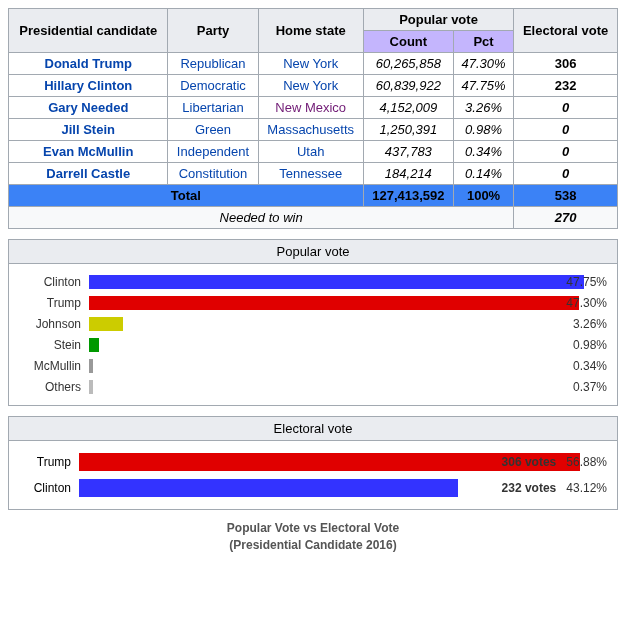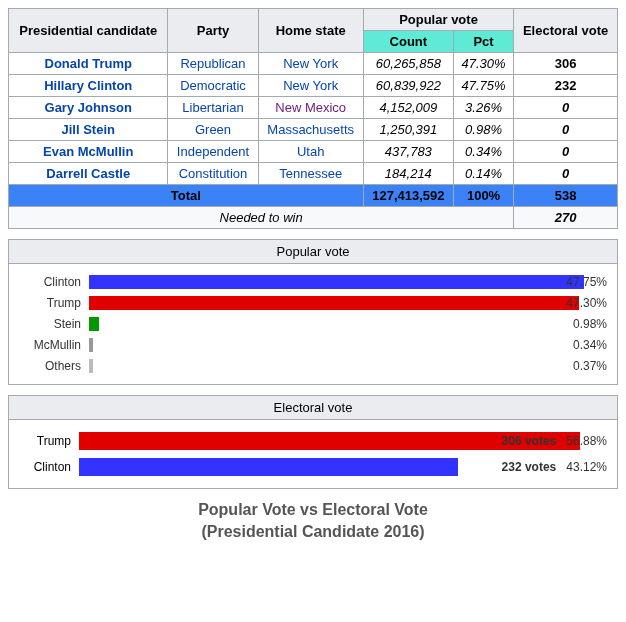--- a/index.html
+++ b/index.html
@@ -22,21 +22,21 @@
       border: 1px solid #a2a9b1;
       padding: 3px 6px;
       text-align: center;
     }
     .election-table thead tr:first-child th {
       background: #eaecf0;
       font-weight: bold;
       font-size: 13px;
     }
     .election-table thead tr:nth-child(2) th {
-      background: #5eead4;
+      background: #c4b5fd;
       font-weight: bold;
     }
     .col-candidate { text-align: left; }
     .col-count { text-align: right; }
     .col-pct { text-align: right; }
     .col-electoral { text-align: right; font-weight: bold; }
 
     .candidate-link { color: #0645ad; text-decoration: none; font-weight: bold; }
     .party-cell { color: #0645ad; text-decoration: none; margin-top: 8px; }
     .state-cell { color: #0645ad; text-decoration: none; }
@@ -132,21 +132,21 @@
       color: #333;
       white-space: nowrap;
     }
     .elec-votes-bold {
       font-weight: bold;
     }
 
     
     .page-title {
       text-align: center;
-      font-size: 16px;
+      font-size: 12px;
       font-weight: bold;
       color: #555;
       margin-top: 8px;
       line-height: 1.4;
     }
   </style>
 </head>
 <body>
 
 <table class="election-table">
@@ -179,21 +179,21 @@
       <a class="candidate-link" style="color:#0645ad">Hillary Clinton</a>
     </td>
     <td class="party-cell" style="color:#0645ad">Democratic</td>
     <td class="state-cell" style="color:#0645ad">New York</td>
     <td class="col-count"><i>60,839,922</i></td>
     <td class="col-pct"><i>47.75%</i></td>
     <td class="col-electoral"><b>232</b></td>
   </tr>
       <tr>
     <td class="col-candidate">
-      <a class="candidate-link" style="color:#0645ad">Gary Johnson</a>
+      <a class="candidate-link" style="color:#0645ad">Gary Needed</a>
     </td>
     <td class="party-cell" style="color:#0645ad">Libertarian</td>
     <td class="state-cell" style="color:#701a75">New Mexico</td>
     <td class="col-count"><i>4,152,009</i></td>
     <td class="col-pct"><i>3.26%</i></td>
     <td class="col-electoral"><i>0</i></td>
   </tr>
       <tr>
     <td class="col-candidate">
       <a class="candidate-link" style="color:#0645ad">Jill Stein</a>
@@ -248,20 +248,27 @@
     </div>
   </div>
       <div class="bar-row">
     <div class="bar-label">Trump</div>
     <div class="bar-container">
       <div class="bar" style="width:94.6%;background:#e00000"></div>
       <div class="bar-pct">47.30%</div>
     </div>
   </div>
       <div class="bar-row">
+    <div class="bar-label">Johnson</div>
+    <div class="bar-container">
+      <div class="bar" style="width:6.52%;background:#cccc00"></div>
+      <div class="bar-pct">3.26%</div>
+    </div>
+  </div>
+      <div class="bar-row">
     <div class="bar-label">Stein</div>
     <div class="bar-container">
       <div class="bar" style="width:1.96%;background:#009900"></div>
       <div class="bar-pct">0.98%</div>
     </div>
   </div>
       <div class="bar-row">
     <div class="bar-label">McMullin</div>
     <div class="bar-container">
       <div class="bar" style="width:0.68%;background:#999999"></div>

